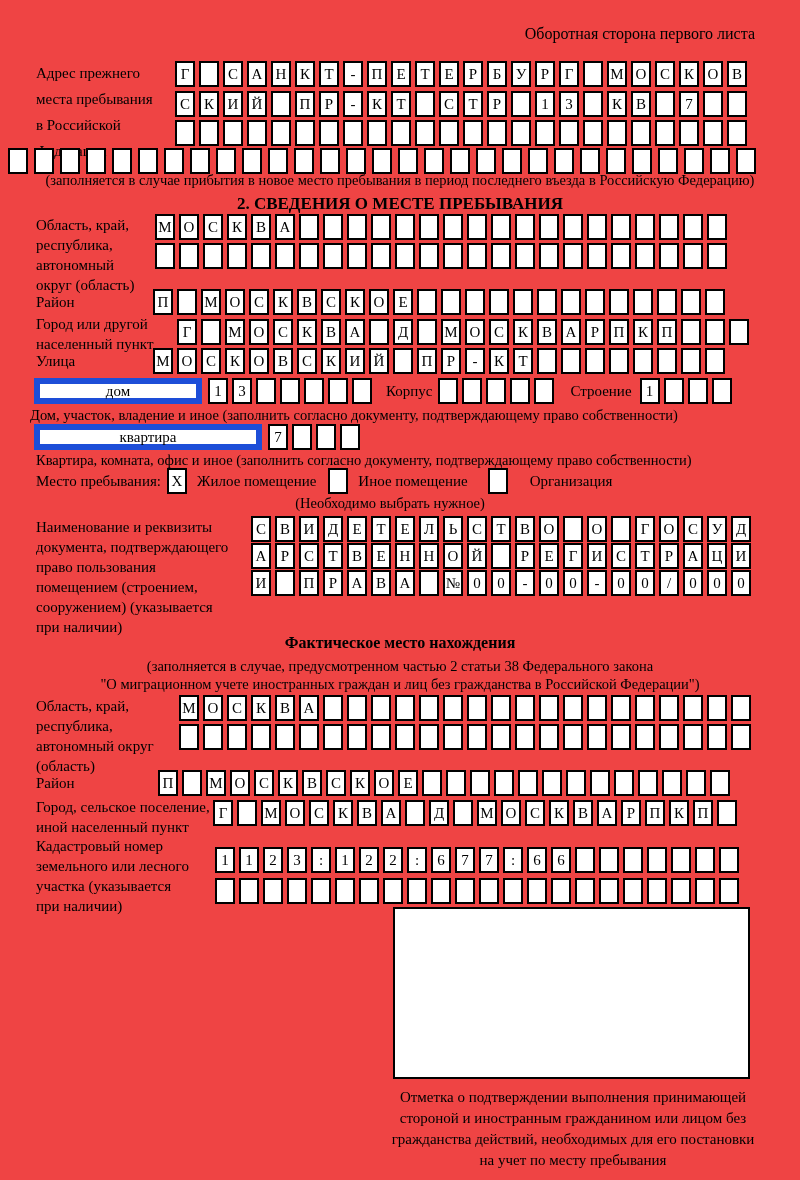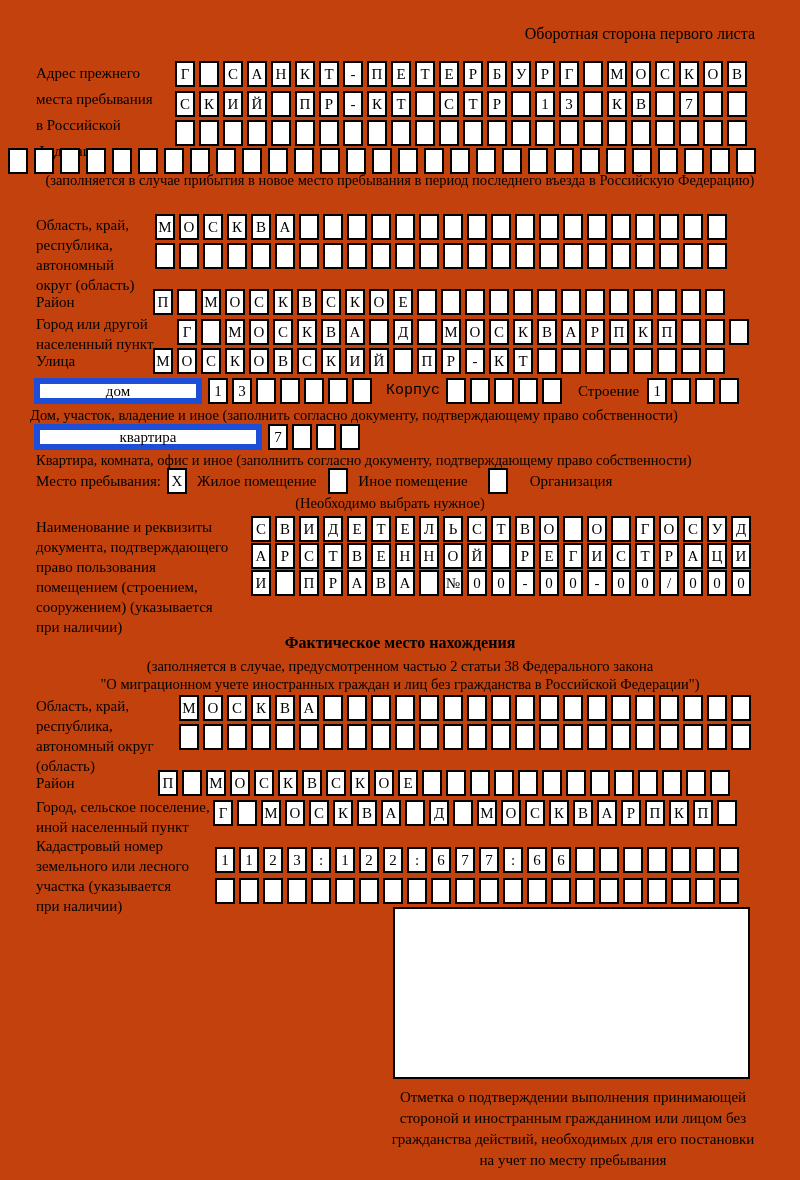--- a/index.html
+++ b/index.html
@@ -1,17 +1,17 @@
 <!DOCTYPE html>
 <html><head>
 <meta charset="utf-8">
 <style>
   html,body{margin:0;padding:0;background:#fff;}
   .page{
-    position:relative;width:800px;height:1180px;background:#c2410c;color:#000;
+    position:relative;width:800px;height:1180px;background:#ef4444;color:#000;
     font-family:"Liberation Serif","DejaVu Serif",serif;font-size:15px;
     overflow:hidden;
   }
   .abs{position:absolute;}
   .pre{white-space:pre-line;}
   .lbl{font-size:15px;line-height:20px;}
   .lh26{line-height:26px;}
   .lh19{line-height:20px;}
   .center{left:0;width:800px;text-align:center;}
   .bold{font-weight:bold;}
@@ -146,20 +146,21 @@
       <span class="c"></span>
       <span class="c"></span>
       <span class="c"></span>
       <span class="c"></span>
       <span class="c"></span>
       <span class="c"></span>
       <span class="c"></span>
     </div>
   <div class="abs center small" style="top:172px;">(заполняется в случае прибытия в новое место пребывания в период последнего въезда в Российскую Федерацию)</div>
 
+  <div class="abs center bold" style="top:194px;font-size:17px;">2. СВЕДЕНИЯ О МЕСТЕ ПРЕБЫВАНИЯ</div>
 
   <div class="abs pre lbl" style="left:36px;top:215px;width:118px;">Область, край,
 республика,
 автономный
 округ (область)</div>
   <div class="abs br" style="left:155px;top:214px;">
       <span class="c">М</span>
       <span class="c">О</span>
       <span class="c">С</span>
       <span class="c">К</span>
@@ -300,21 +301,21 @@
     <div class="widebox" style="width:168px;">дом</div>
     <div class="br" style="margin-left:6px;">
         <span class="c">1</span>
         <span class="c">3</span>
         <span class="c"></span>
         <span class="c"></span>
         <span class="c"></span>
         <span class="c"></span>
         <span class="c"></span>
       </div>
-    <div class="lbl" style="margin-left:14px;font-family:Liberation Mono, monospace;">Корпус</div>
+    <div class="lbl" style="margin-left:14px;">Корпус</div>
     <div class="br" style="margin-left:6px;">
         <span class="c"></span>
         <span class="c"></span>
         <span class="c"></span>
         <span class="c"></span>
         <span class="c"></span>
       </div>
     <div class="lbl" style="margin-left:16px;">Строение</div>
     <div class="br" style="margin-left:8px;">
         <span class="c">1</span>

